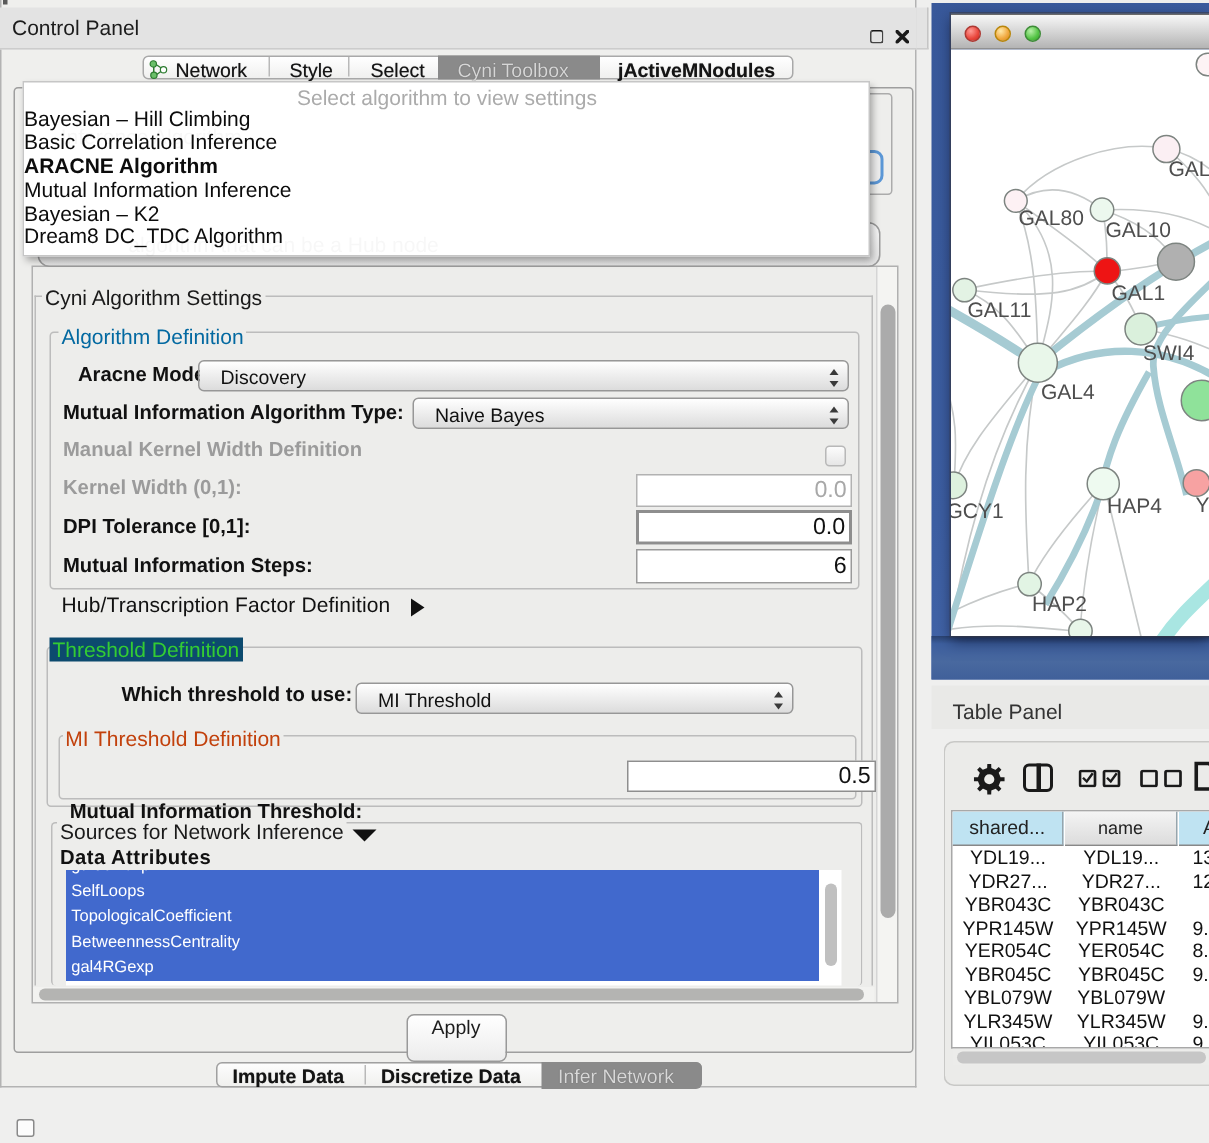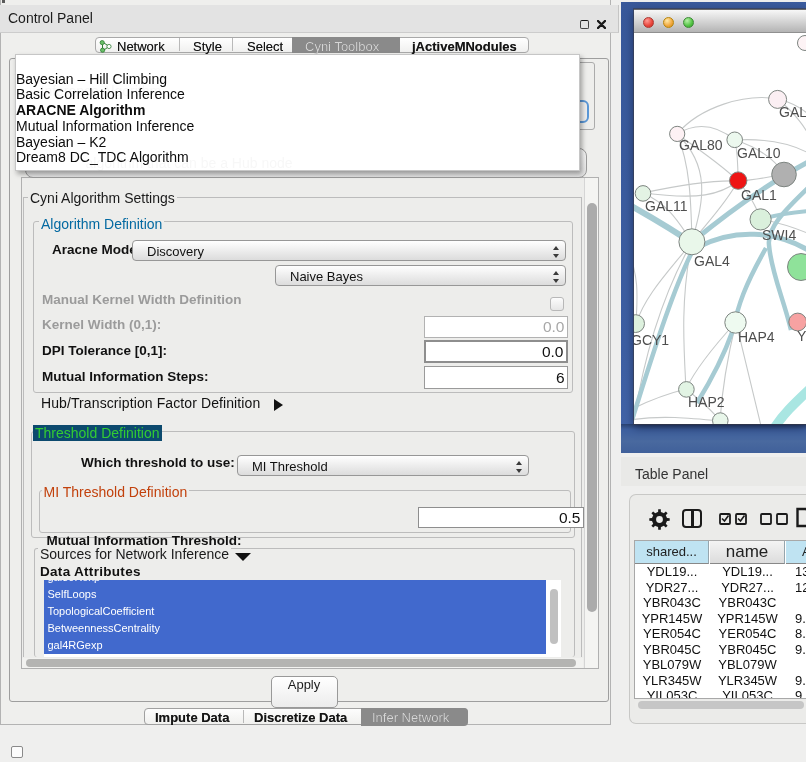--- a/index.html
+++ b/index.html
@@ -65,20 +65,21 @@
 <div class="grplbl" style="left:28px;top:190px;background:#ededeb;color:#1a1a1a;text-align:center;">Cyni Algorithm Settings</div>
 
 <div class="grp" style="left:33px;top:221px;width:540px;height:172px;"></div>
 <div class="grplbl" style="left:39px;top:216px;background:#ededeb;color:#0369a1;">Algorithm Definition</div>
 
 <div class="flbl" style="left:52px;top:241.5px;">Aracne Mode:</div>
 <div class="combo" style="left:132px;top:240px;width:434px;height:21px;">
       <span class="ctext">Discovery</span>
       <span class="arrows"></span>
     </div>
+<div class="flbl" style="left:42px;top:266.5px;">Mutual Information Algorithm Type:</div>
 <div class="combo" style="left:275px;top:265px;width:291px;height:21px;">
       <span class="ctext">Naive Bayes</span>
       <span class="arrows"></span>
     </div>
 <div class="flbl gray" style="left:42px;top:291.5px;">Manual Kernel Width Definition</div>
 <div class="abs" style="left:550px;top:297px;width:14px;height:14px;border:1px solid #b8b8b8;border-radius:3px;background:linear-gradient(#fcfcfc,#e6e6e6);"></div>
 <div class="flbl gray" style="left:42px;top:316.5px;">Kernel Width (0,1):</div>
 <div class="tfield" style="left:424px;top:316px;width:144px;height:22px;border:1px solid #b2b2b2;color:#a8a8a8;line-height:20px;">0.0</div>
 <div class="flbl" style="left:42px;top:343px;">DPI Tolerance [0,1]:</div>
 <div class="tfield" style="left:424px;top:340px;width:144px;height:23px;border:2px solid #8e8e8e;line-height:20px;">0.0</div>
@@ -129,20 +130,21 @@
 
 <div class="abs" style="left:10.5px;top:745.5px;width:12px;height:12px;border:1px solid #8a8a8a;background:#fcfcfc;border-radius:2px;"></div>
 
 <div class="abs" style="left:30px;top:62px;width:565px;height:68px;border:1px solid #ababab;border-radius:3px;"></div>
 <div class="abs" style="left:570px;top:100px;width:19px;height:23px;border:2.5px solid #5b97d6;border-radius:6px;background:#ededed;"></div>
 <div class="abs" style="left:25px;top:148px;width:562px;height:30px;border:1.5px solid #9b9b9b;border-radius:8px;background:linear-gradient(#f8f8f8,#e2e2e2);"></div>
 
 <div class="abs" id="popup" style="left:14.5px;top:54px;width:565px;height:117px;background:#fff;border:1px solid #c6c6c6;box-shadow:2px 3px 5px rgba(0,0,0,0.35);">
   <div class="abs" style="left:25px;top:28px;font-size:14px;color:rgba(60,60,60,0.04);">Inference Algorithm</div>
   <div class="abs" style="left:70px;top:100px;font-size:14px;color:rgba(60,60,60,0.04);">algorithm that can be a Hub node</div>
+  <div class="abs" style="left:0;top:2px;width:565px;text-align:center;font-size:14px;color:#ababab;">Select algorithm to view settings</div>
   <div class="abs" style="left:0.5px;top:16.5px;font-size:14px;color:#0c0c0c;line-height:15.8px;">
     Bayesian – Hill Climbing<br>Basic Correlation Inference<br><b>ARACNE Algorithm</b><br>Mutual Information Inference<br>Bayesian – K2<br>Dream8 DC_TDC Algorithm
   </div>
 </div>
 
 <div class="abs" id="desktop" style="left:621px;top:2px;width:185px;height:451px;background:linear-gradient(135deg,#38589a 0%,#3d5fa3 55%,#4a6db1 100%);"></div>
 <div class="abs" style="left:621px;top:424px;width:185px;height:29px;background:linear-gradient(#2a4372,#3d5f9f 18%,#49699f 60%,#40609a);"></div>
 <div class="abs" id="macwin" style="left:634px;top:9px;width:172px;height:415px;box-shadow:0 3px 9px rgba(0,0,20,0.5);outline:1px solid rgba(60,60,70,0.55);">
   <div class="abs" style="left:0;top:0;width:172px;height:24px;background:linear-gradient(#f7f7f7,#cfcfcf 60%,#b4b4b4);border-top:1px solid #6a6a6a;border-bottom:1px solid #909090;">
     <div class="abs" style="left:9px;top:7px;width:11px;height:11px;border-radius:50%;background:radial-gradient(circle at 35% 30%,#ff9a94,#e8443a 60%,#c22e27);border:0.5px solid #ad3832;"></div>
@@ -246,21 +248,21 @@
           <rect x="1" y="1" width="10" height="10" rx="1"></rect>
           <rect x="17" y="1" width="10" height="10" rx="1"></rect>
         </g>
       </svg>
   <svg class="abs" style="left:166px;top:12px;" width="16" height="21" viewBox="0 0 16 21">
         <path d="M1.5 2 L10 2 L15 7 L15 19 L1.5 19 Z" fill="none" stroke="#1a1a1a" stroke-width="2.4"></path>
       </svg>
 
   <div class="abs" style="left:4px;top:45px;width:173px;height:159px;background:#fff;border:1px solid #a8a8a8;border-right:none;overflow:hidden;">
     <div class="abs" style="left:0;top:0;width:74px;height:23px;background:#bfe3f2;border-right:1px solid #96a5ad;border-bottom:1px solid #888;text-align:center;font-size:13px;color:#222;line-height:22px;">shared...</div>
-    <div class="abs" style="left:75px;top:0;width:75px;height:23px;background:linear-gradient(#f4f4f4,#dcdcdc);border-right:1px solid #96a5ad;border-bottom:1px solid #888;text-align:center;font-size:17px;color:#222;line-height:22px;">name</div>
+    <div class="abs" style="left:75px;top:0;width:75px;height:23px;background:linear-gradient(#f4f4f4,#dcdcdc);border-right:1px solid #96a5ad;border-bottom:1px solid #888;text-align:center;font-size:12px;color:#222;line-height:22px;">name</div>
     <div class="abs" style="left:151px;top:0;width:22px;height:23px;background:#bfe3f2;border-bottom:1px solid #888;font-size:13px;color:#222;line-height:22px;padding-left:16px;">A</div>
     <div id="tablerows" class="abs" style="left:0;top:23px;width:173px;height:136px;font-size:13px;color:#111;">
           <div style="position:absolute;left:0;top:0.0px;width:74px;text-align:center;">YDL19...</div>
           <div style="position:absolute;left:75px;top:0.0px;width:75px;text-align:center;">YDL19...</div>
           <div style="position:absolute;left:160px;top:0.0px;">13</div>
           <div style="position:absolute;left:0;top:15.5px;width:74px;text-align:center;">YDR27...</div>
           <div style="position:absolute;left:75px;top:15.5px;width:75px;text-align:center;">YDR27...</div>
           <div style="position:absolute;left:160px;top:15.5px;">12</div>
           <div style="position:absolute;left:0;top:31.0px;width:74px;text-align:center;">YBR043C</div>
           <div style="position:absolute;left:75px;top:31.0px;width:75px;text-align:center;">YBR043C</div>

